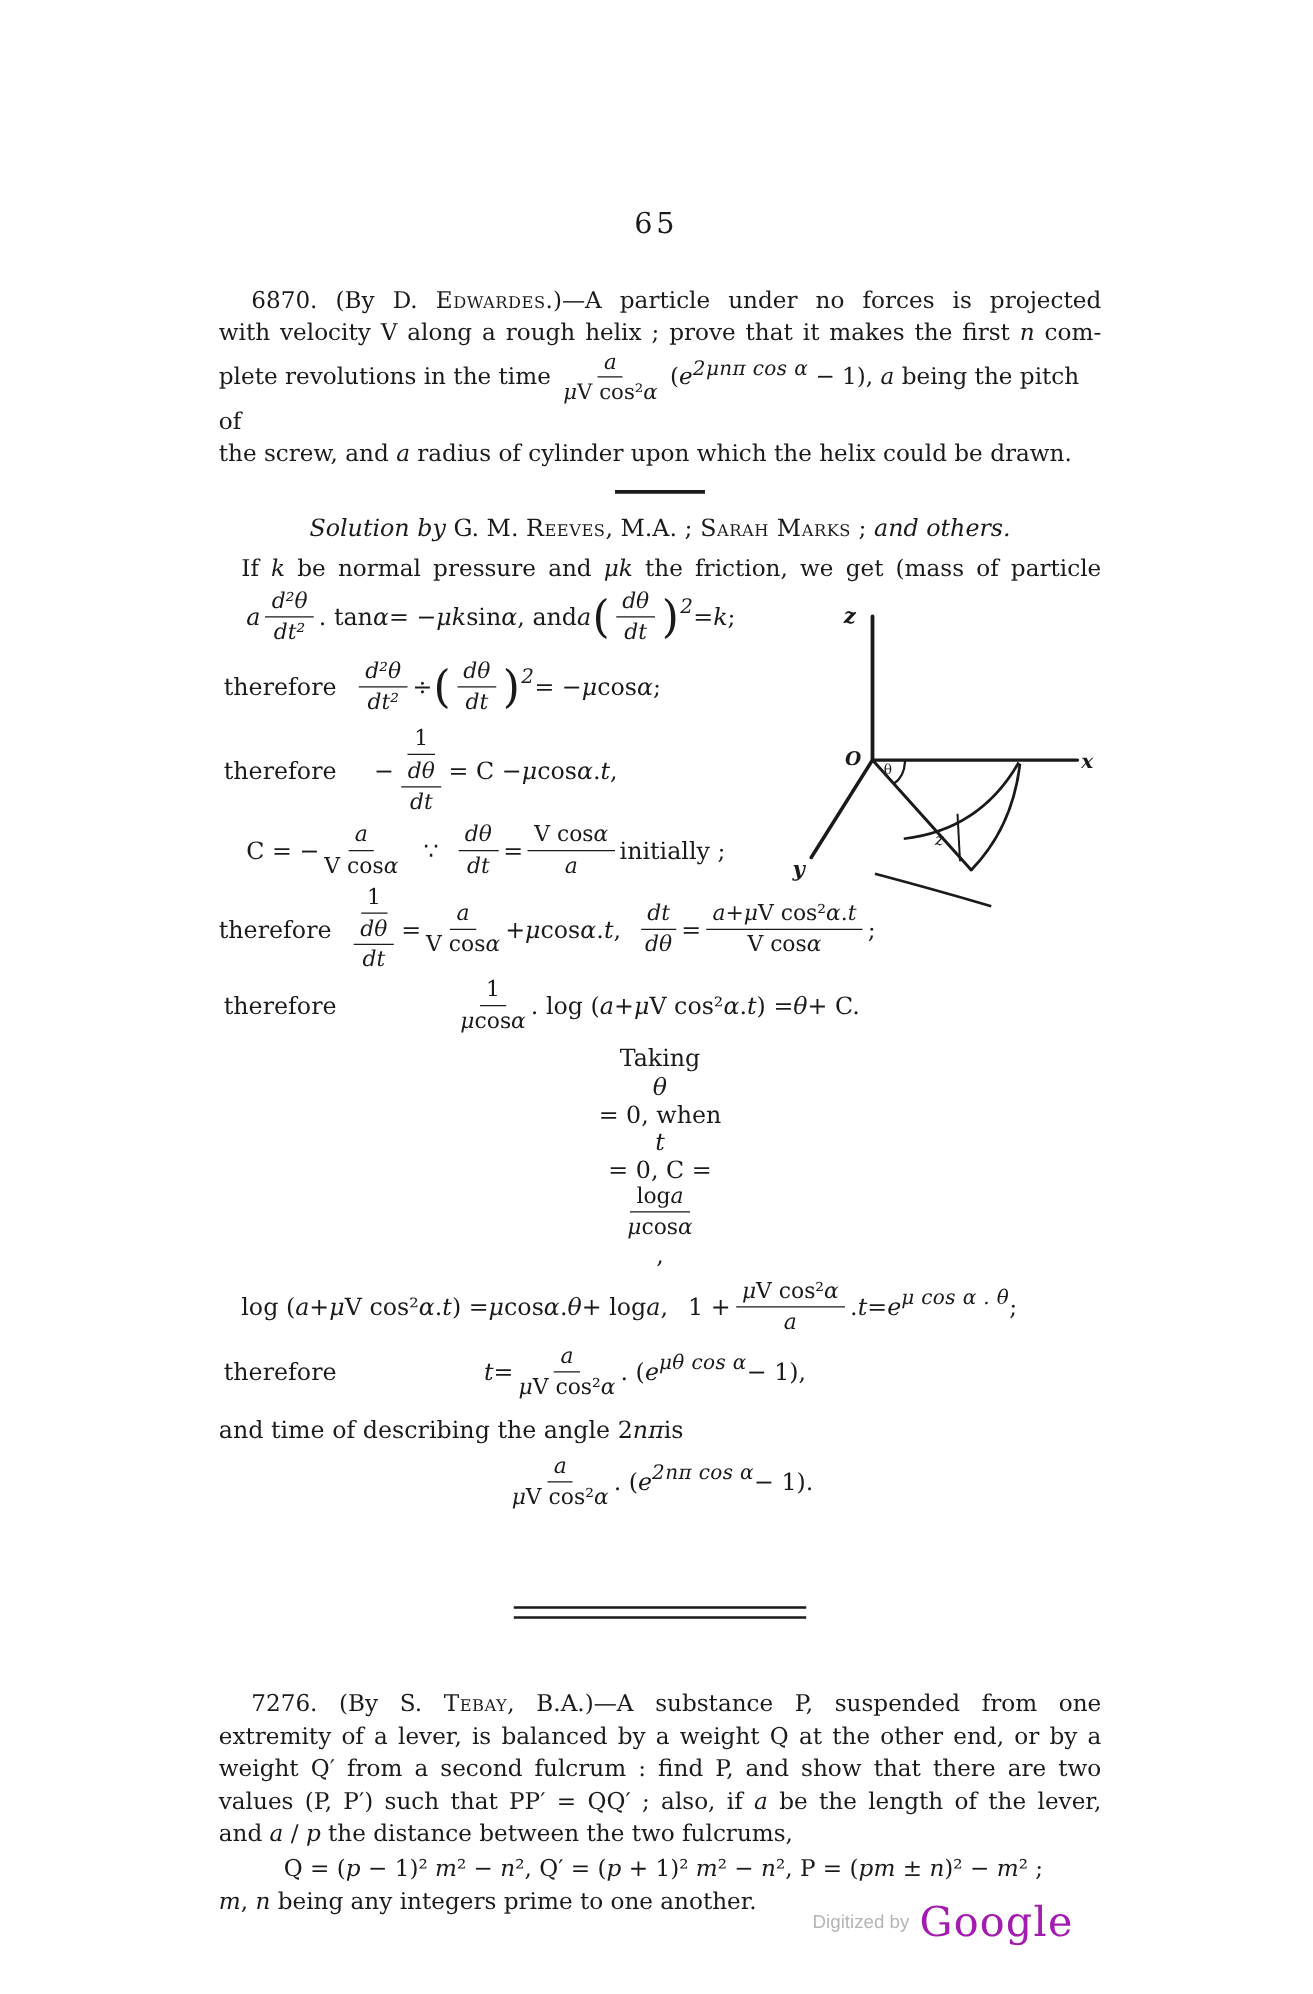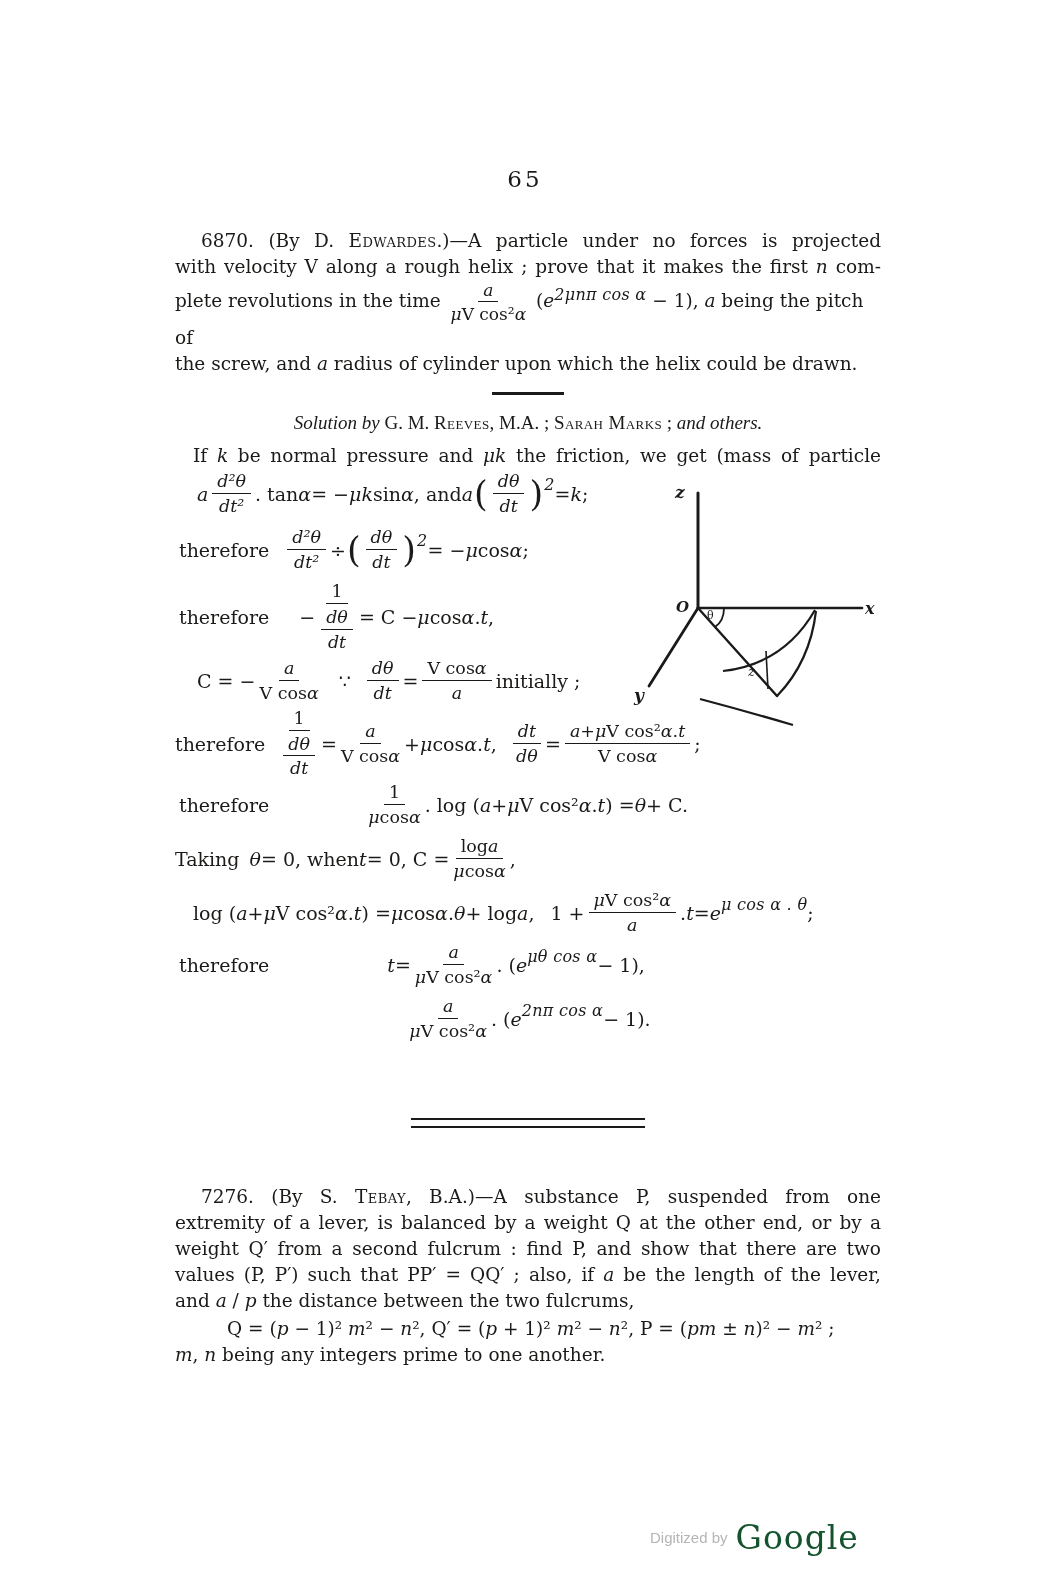--- a/index.html
+++ b/index.html
@@ -22,43 +22,43 @@
   .eqrow .tk-s{vertical-align:baseline;position:relative;top:-9px;}
   .tk-bp{font-size:1.85em;font-weight:400;line-height:0.8;margin:0 1px;transform:scaleY(1.02);}
   .gap{display:inline-block;height:1px;}
   .frac{display:inline-flex;flex-direction:column;align-items:center;vertical-align:middle;
     margin:0 4px;line-height:1.2;font-size:0.92em;}
   .frac .frac{font-size:1em;margin:1px 2px;}
   .fnum{display:flex;align-items:center;justify-content:center;padding:0 5px 1px;
     border-bottom:1.7px solid #1c1a18;}
   .fden{display:flex;align-items:center;justify-content:center;padding-top:2px;}
   .shortrule{width:72px;height:3px;background:#1c1a18;margin:15px auto 0;}
-  .byline{text-align:center;margin-top:17px;font-size:19px;font-family:Liberation Serif, serif;}
+  .byline{text-align:center;margin-top:17px;font-size:19px;}
   .intro{margin-top:9px;}
   .eqrows{margin-top:2px;position:relative;}
   .eqrow{display:flex;align-items:center;font-size:19px;min-height:30px;}
   .r0{margin-left:22px;margin-bottom:10px;}
   .r1{margin-left:4px;margin-bottom:8px;}
   .r2{margin-left:4px;margin-bottom:4px;}
   .r3{margin-left:22px;margin-bottom:4px;}
   .r4{margin-left:0;margin-bottom:2px;}
   .r5{margin-left:4px;margin-bottom:8px;}
-  .r6{margin-left:0;margin-bottom:8px;}
+  .r6{margin-left:0;margin-bottom:8px;flex-direction:column;}
   .r7{margin-left:18px;margin-bottom:6px;}
   .r8{margin-left:4px;margin-bottom:8px;}
   .r9{margin-left:0;margin-bottom:4px;}
   .r10{justify-content:center;}
   .figure{position:absolute;left:437px;top:240px;}
   .figure text{font-family:"DejaVu Serif","Liberation Serif",serif;fill:#1c1a18;}
   .doublerule{width:234px;height:6px;border-top:2.4px solid #1c1a18;
     border-bottom:2.4px solid #1c1a18;margin:76px auto 0;}
   .p7276{margin-top:56px;}
   .footer{position:absolute;left:650px;top:1518px;display:flex;align-items:center;}
   .fdig{font-family:"Liberation Sans","DejaVu Sans",sans-serif;font-size:15px;color:#b5b5b5;}
-  .glogo{font-family:"DejaVu Serif",serif;font-size:33px;color:#14532d;margin-left:8px;letter-spacing:1px;}
+  .glogo{font-family:"DejaVu Serif",serif;font-size:33px;color:#a21caf;margin-left:8px;letter-spacing:1px;}
 </style>
 </head>
 <body>
 
 <div class="page">
 
   <div class="pagenum">65</div>
 
   <div class="main">
 
@@ -366,20 +366,25 @@
             <span class="fden">
               <span class="tk-i">μ</span>
               <span class="tk-r">V cos² </span>
               <span class="tk-i">α</span>
             </span>
           </span>
           <span class="tk-r"> . (</span>
           <span class="tk-i">e</span>
           <span class="tk-s">μθ cos α</span>
           <span class="tk-r"> − 1),</span>
+        </div>
+        <div class="eqrow r9">
+          <span class="tk-r">and time of describing the angle 2</span>
+          <span class="tk-i">nπ</span>
+          <span class="tk-r"> is</span>
         </div>
         <div class="eqrow r10">
           <span class="frac">
             <span class="fnum">
               <span class="tk-i">a</span>
             </span>
             <span class="fden">
               <span class="tk-i">μ</span>
               <span class="tk-r">V cos² </span>
               <span class="tk-i">α</span>

